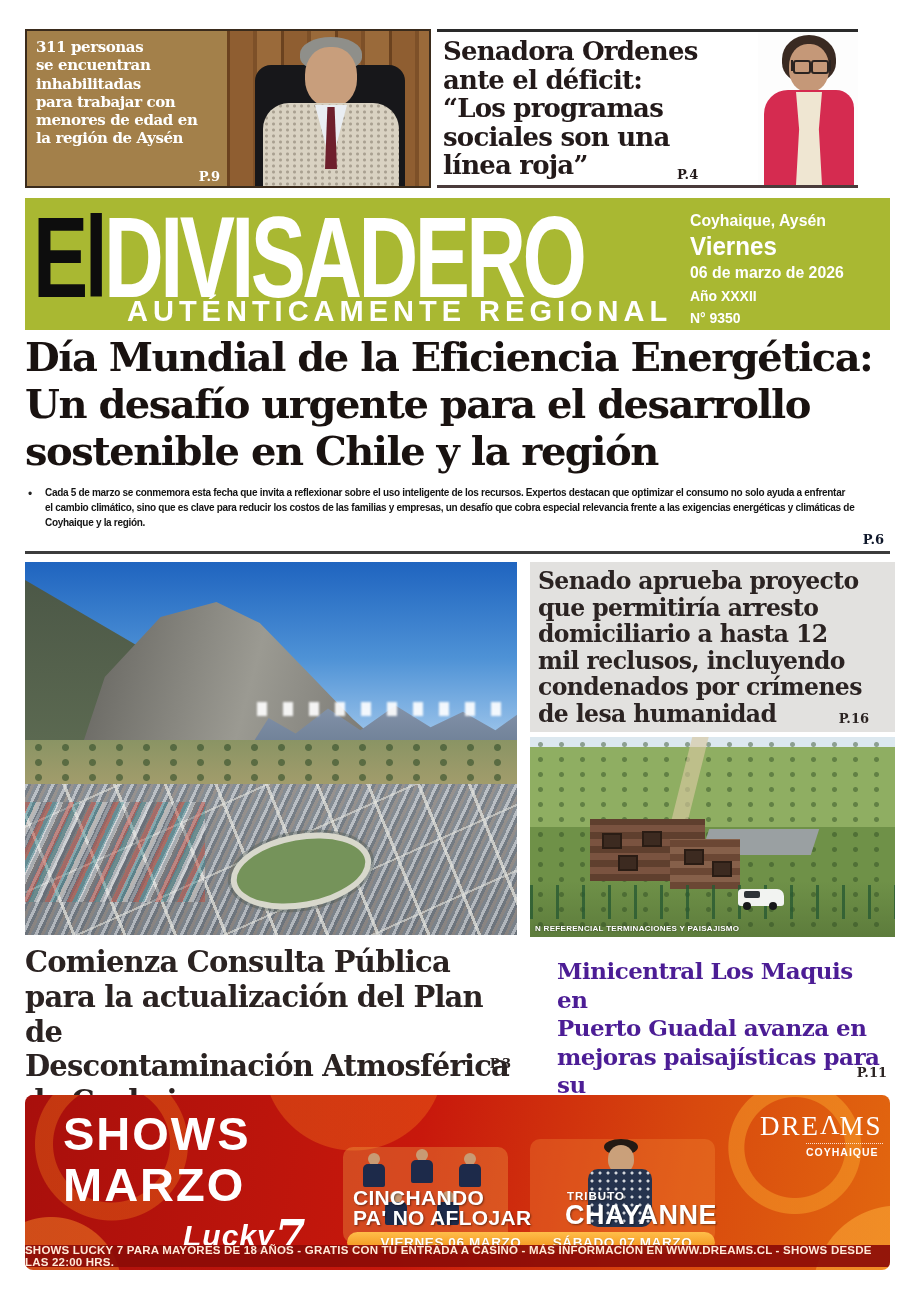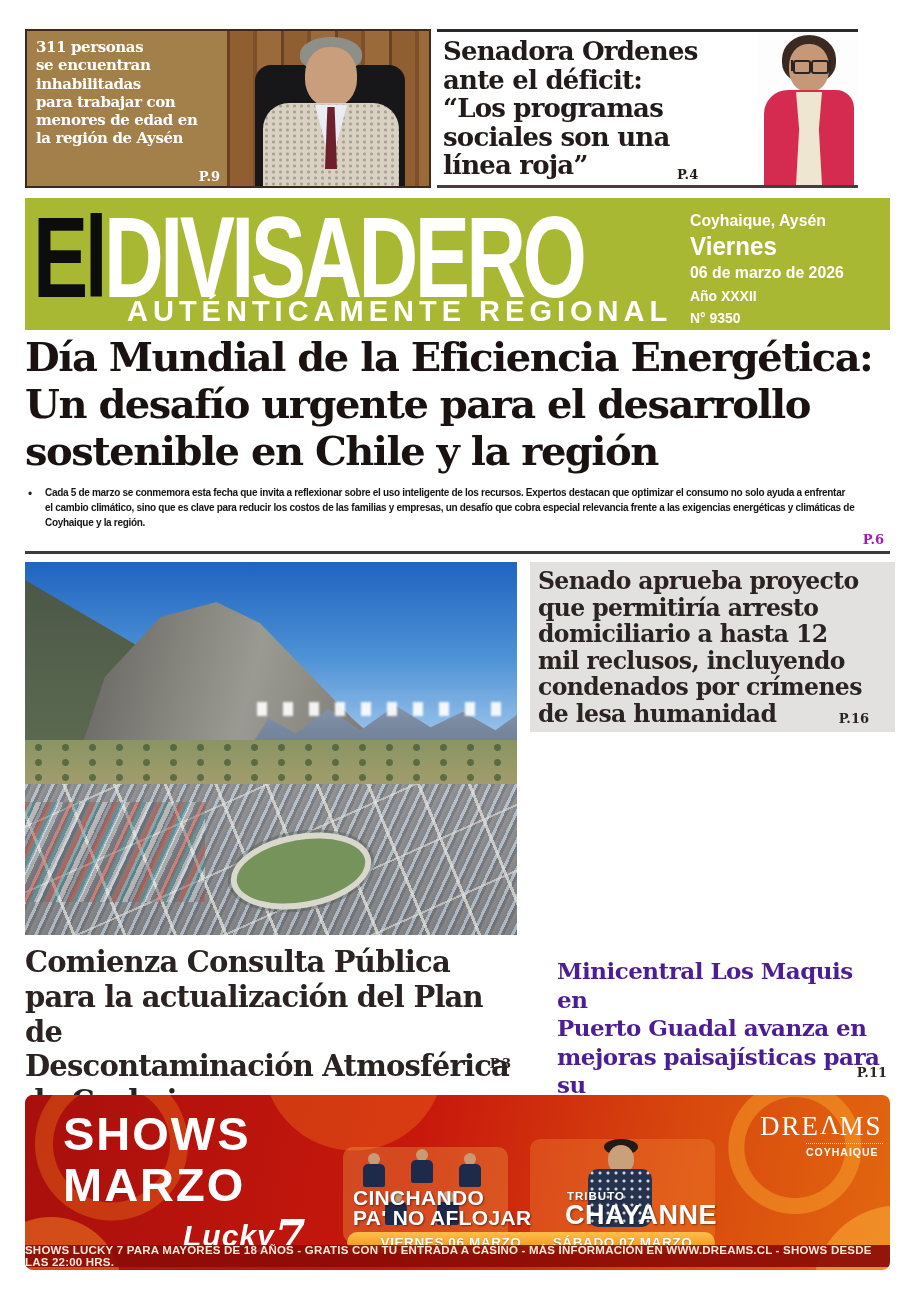--- a/index.html
+++ b/index.html
@@ -52,21 +52,21 @@
   .dateblock .yr,.dateblock .ed{font-size:15px;line-height:1.45;}
 
   
   .lead-headline{left:25px;top:333px;width:880px;margin:0;
         font-family:"DejaVu Serif",serif;font-weight:bold;color:#191210;
         font-size:40px;line-height:1.18;letter-spacing:-1.5px;}
   .lead-summary{left:25px;top:485px;width:865px;height:62px;}
   .lead-summary .bullet{position:absolute;left:3px;top:2px;font-size:12px;color:#222;}
   .lead-summary p{margin:0;position:absolute;left:20px;top:0;width:810px;
         color:#141414;font-size:10px;font-weight:bold;line-height:1.5;letter-spacing:-0.3px;}
-  .lead-summary .pageref{position:absolute;right:6px;bottom:0;color:#a21caf;}
+  .lead-summary .pageref{position:absolute;right:6px;bottom:0;color:#0f172a;}
   .rule{left:25px;top:551px;width:865px;height:3px;background:#3c3c3c;}
 
   
   .photo-aerial{left:25px;top:562px;width:492px;height:373px;overflow:hidden;background:#9aa1a8;}
   .aer-sky{position:absolute;left:0;top:0;width:100%;height:175px;background:linear-gradient(#1f64bf,#4e92d6 55%,#9cc4ea);}
   .aer-left-slope{position:absolute;left:0;top:18px;width:160px;height:180px;background:linear-gradient(#4c5847,#5d6b52);
         clip-path:polygon(0 0,100% 52%,100% 100%,0 100%);}
   .aer-cliff{position:absolute;left:55px;top:40px;width:310px;height:150px;
         background:linear-gradient(105deg,#63625d,#9b9a92 55%,#767570);
         clip-path:polygon(0 100%,8% 50%,26% 10%,44% 0,58% 14%,74% 48%,88% 78%,100% 100%);}
@@ -251,20 +251,37 @@
   <div class="abs senate-box">
     <h2 class="pre">Senado aprueba proyecto
 que permitiría arresto
 domiciliario a hasta 12
 mil reclusos, incluyendo
 condenados por crímenes
 de lesa humanidad</h2>
     <span class="pageref">P.16</span>
   </div>
 
+  <div class="abs photo-render">
+    <div class="ren-dots"></div>
+    <div class="ren-path"></div>
+    <div class="ren-wall"></div>
+    <div class="ren-bldg1">
+      <div class="ren-win" style="left:12px;top:14px;"></div>
+      <div class="ren-win" style="left:52px;top:12px;"></div>
+      <div class="ren-win" style="left:28px;top:36px;"></div>
+    </div>
+    <div class="ren-bldg2">
+      <div class="ren-win" style="left:14px;top:10px;"></div>
+      <div class="ren-win" style="left:42px;top:22px;"></div>
+    </div>
+    <div class="ren-fence"></div>
+    <div class="ren-truck"></div>
+    <div class="ren-caption">N REFERENCIAL TERMINACIONES Y PAISAJISMO</div>
+  </div>
 
   <div class="abs consulta">
     <h2 class="pre">Comienza Consulta Pública
 para la actualización del Plan de
 Descontaminación Atmosférica
 de Coyhaique</h2>
     <span class="pageref">P.3</span>
   </div>
   <div class="abs minicentral">
     <h2 class="pre">Minicentral Los Maquis en

